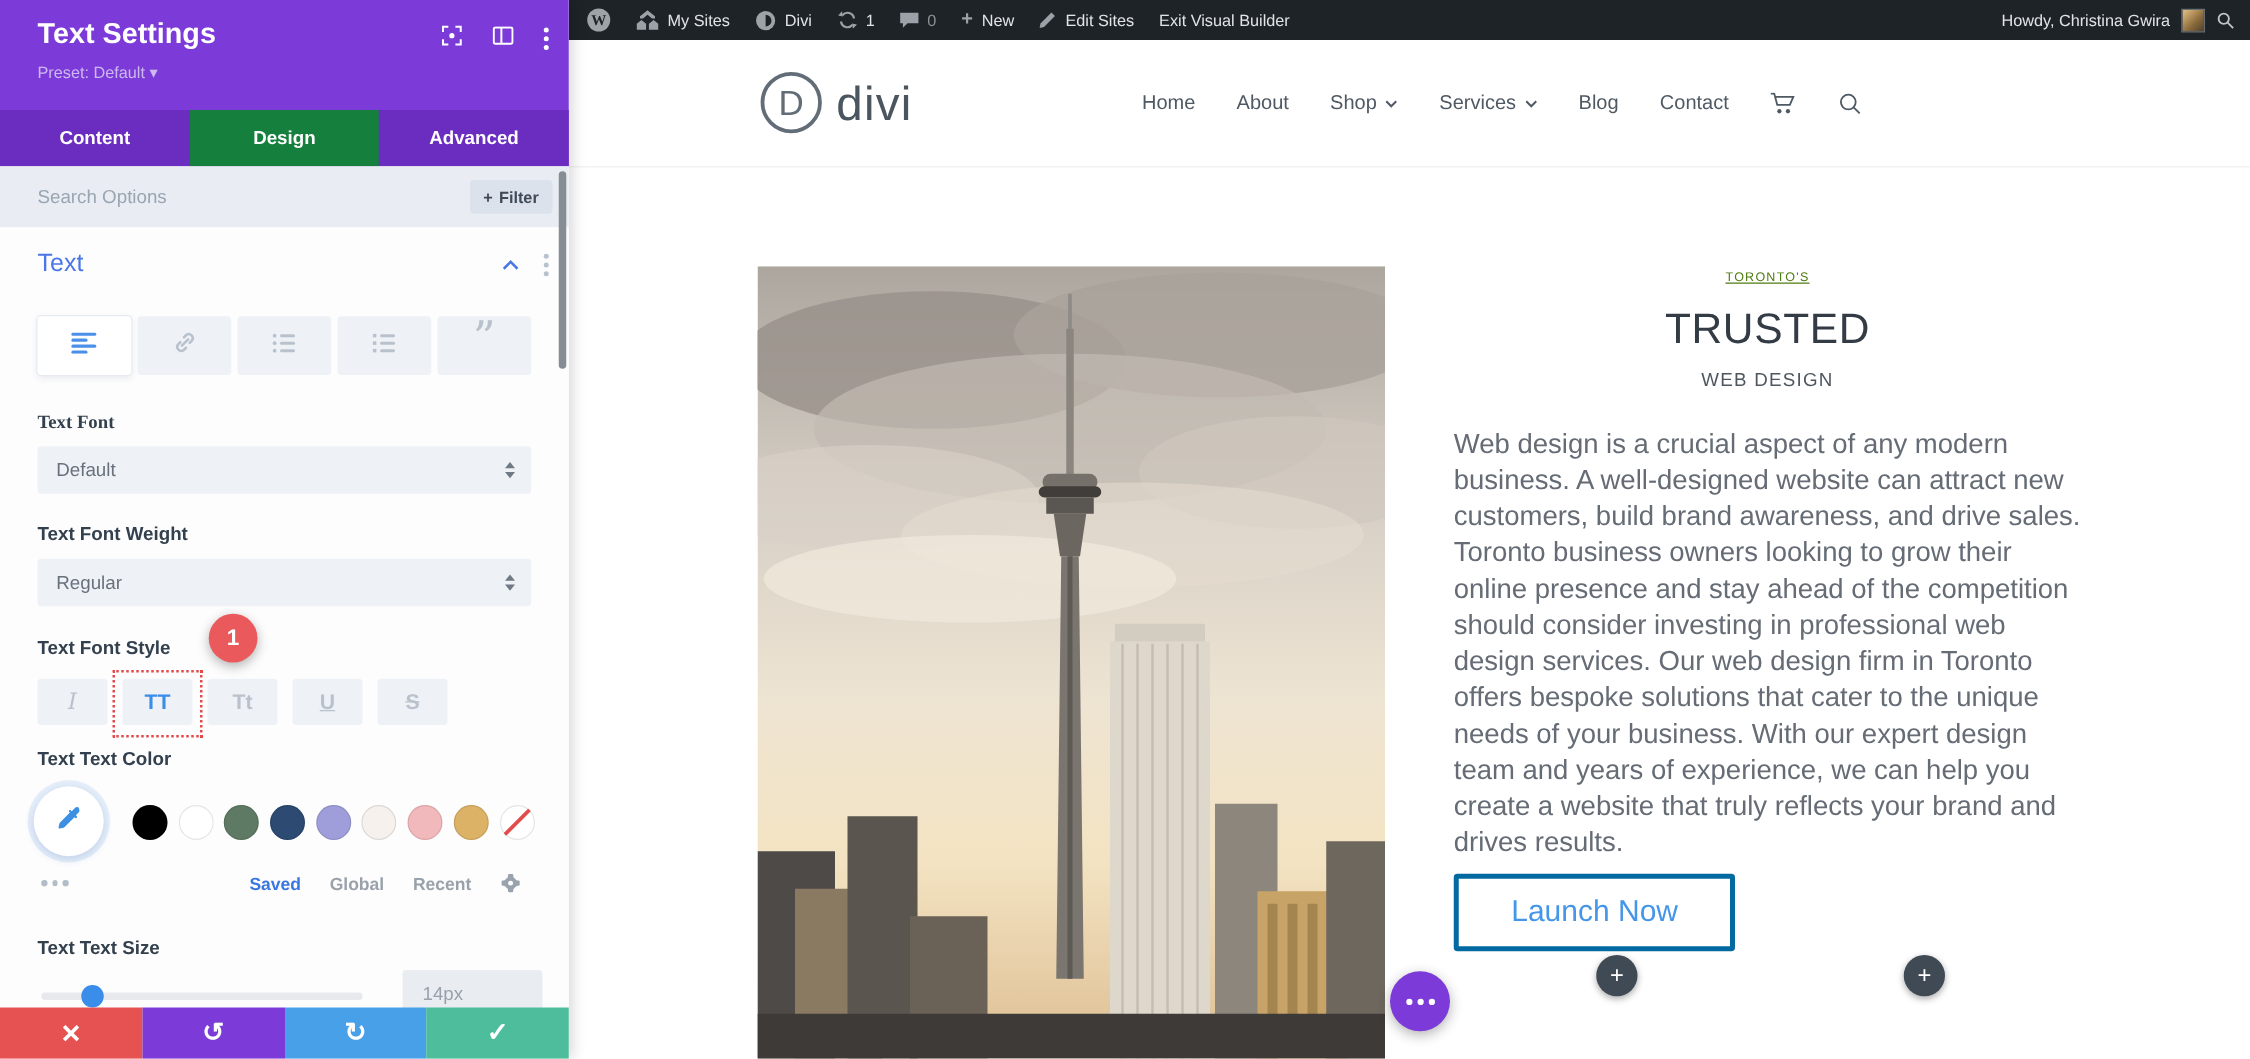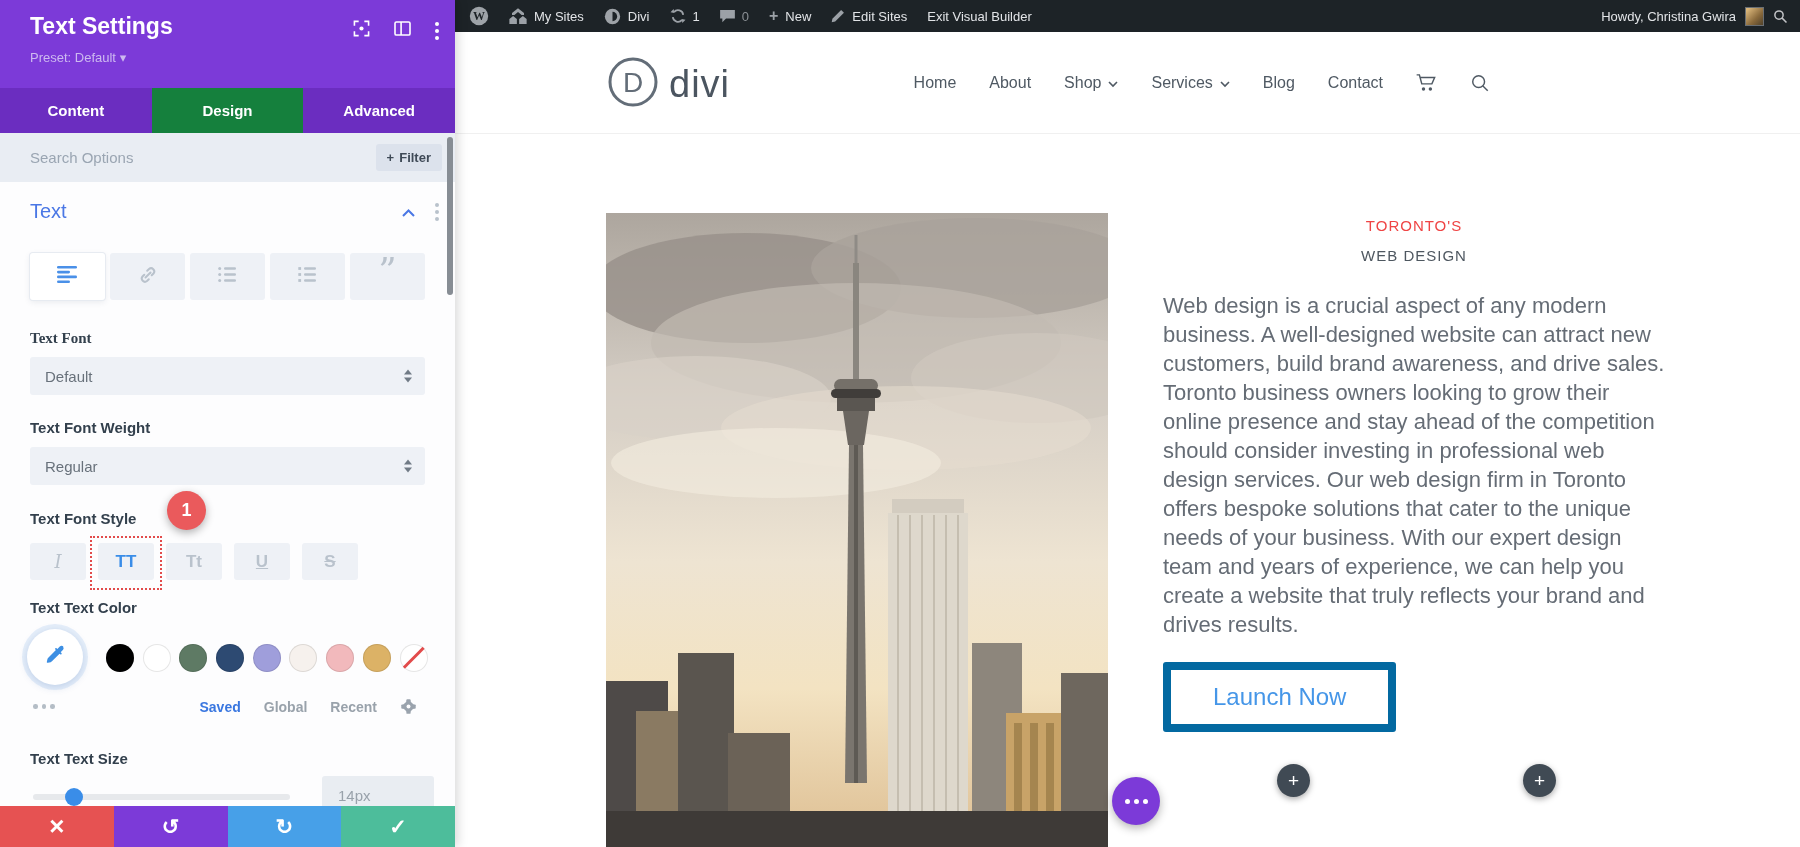--- a/index.html
+++ b/index.html
@@ -119,25 +119,25 @@
   .logo { position:absolute; left:152px; top:24px; display:flex; align-items:center; gap:10px; cursor:pointer; }
   .logo-text { font-size:38px; color:#4b5560; letter-spacing:1px; }
   .nav { position:absolute; right:310px; top:0; height:101px; display:flex; align-items:center; gap:33px;
          font-size:16px; color:#4f5963; }
   .nav-item { display:flex; align-items:center; gap:7px; cursor:pointer; white-space:nowrap; }
 
   .hero-photo { position:absolute; left:151px; top:181px; width:502px; height:634px; }
   .hero-photo svg { display:block; }
 
   .hero-copy { position:absolute; left:708px; top:155px; width:502px; }
-  .eyebrow { margin-top:30px; text-align:center; font-size:15px; letter-spacing:1px; color:#ef4444; }
+  .eyebrow { margin-top:30px; text-align:center; font-size:10px; letter-spacing:1px; color:#4d7c0f;text-decoration:underline; }
   .h-title { margin-top:16px; text-align:center; font-size:34px; font-weight:500; color:#333b44; letter-spacing:.5px; }
   .h-sub { margin-top:13px; text-align:center; font-size:15px; letter-spacing:1px; color:#4e5760; }
   .h-body { margin-top:27px; font-size:22px; line-height:29px; color:#656c75; }
-  .cta { margin-top:23px; display:inline-block; padding:13px 42px; border:8px solid #0369a1; border-radius:3px;
+  .cta { margin-top:11px; display:inline-block; padding:13px 42px; border:4px solid #0369a1; border-radius:3px;
          color:#4596e8; font-size:24px; background:#fff; cursor:pointer; }
 
   .float-dots { position:absolute; left:657px; top:745px; width:48px; height:48px; border-radius:50%;
                 background:#7c3ad8; display:flex; align-items:center; justify-content:center; gap:4px;
                 box-shadow:0 3px 10px rgba(0,0,0,.3); cursor:pointer; z-index:3; }
   .float-dots i { width:5px; height:5px; border-radius:50%; background:#fff; }
   .float-plus { position:absolute; width:33px; height:33px; border-radius:50%; background:#404a54; color:#fff;
                 display:flex; align-items:center; justify-content:center; font-size:19px;
                 box-shadow:0 2px 6px rgba(0,0,0,.35); cursor:pointer; z-index:3; }
 </style>
@@ -324,20 +324,21 @@
           <rect x="440" y="510" width="8" height="110"></rect>
             <rect x="456" y="510" width="8" height="110"></rect>
         </g>
         <rect x="455" y="460" width="47" height="174" fill="#6e675e"></rect>
         <rect x="0" y="598" width="502" height="36" fill="#3e3a37"></rect>
       </svg>
     </div>
 
     <div class="hero-copy">
       <div class="eyebrow">TORONTO'S</div>
+      <div class="h-title">TRUSTED</div>
       <div class="h-sub">WEB DESIGN</div>
       <div class="h-body">Web design is a crucial aspect of any modern business. A well-designed website can attract new customers, build brand awareness, and drive sales. Toronto business owners looking to grow their online presence and stay ahead of the competition should consider investing in professional web design services. Our web design firm in Toronto offers bespoke solutions that cater to the unique needs of your business. With our expert design team and years of experience, we can help you create a website that truly reflects your brand and drives results.</div>
       <a class="cta">Launch Now</a>
     </div>
 
     <div class="float-dots">
       <i></i>
         <i></i>
         <i></i>
     </div>

